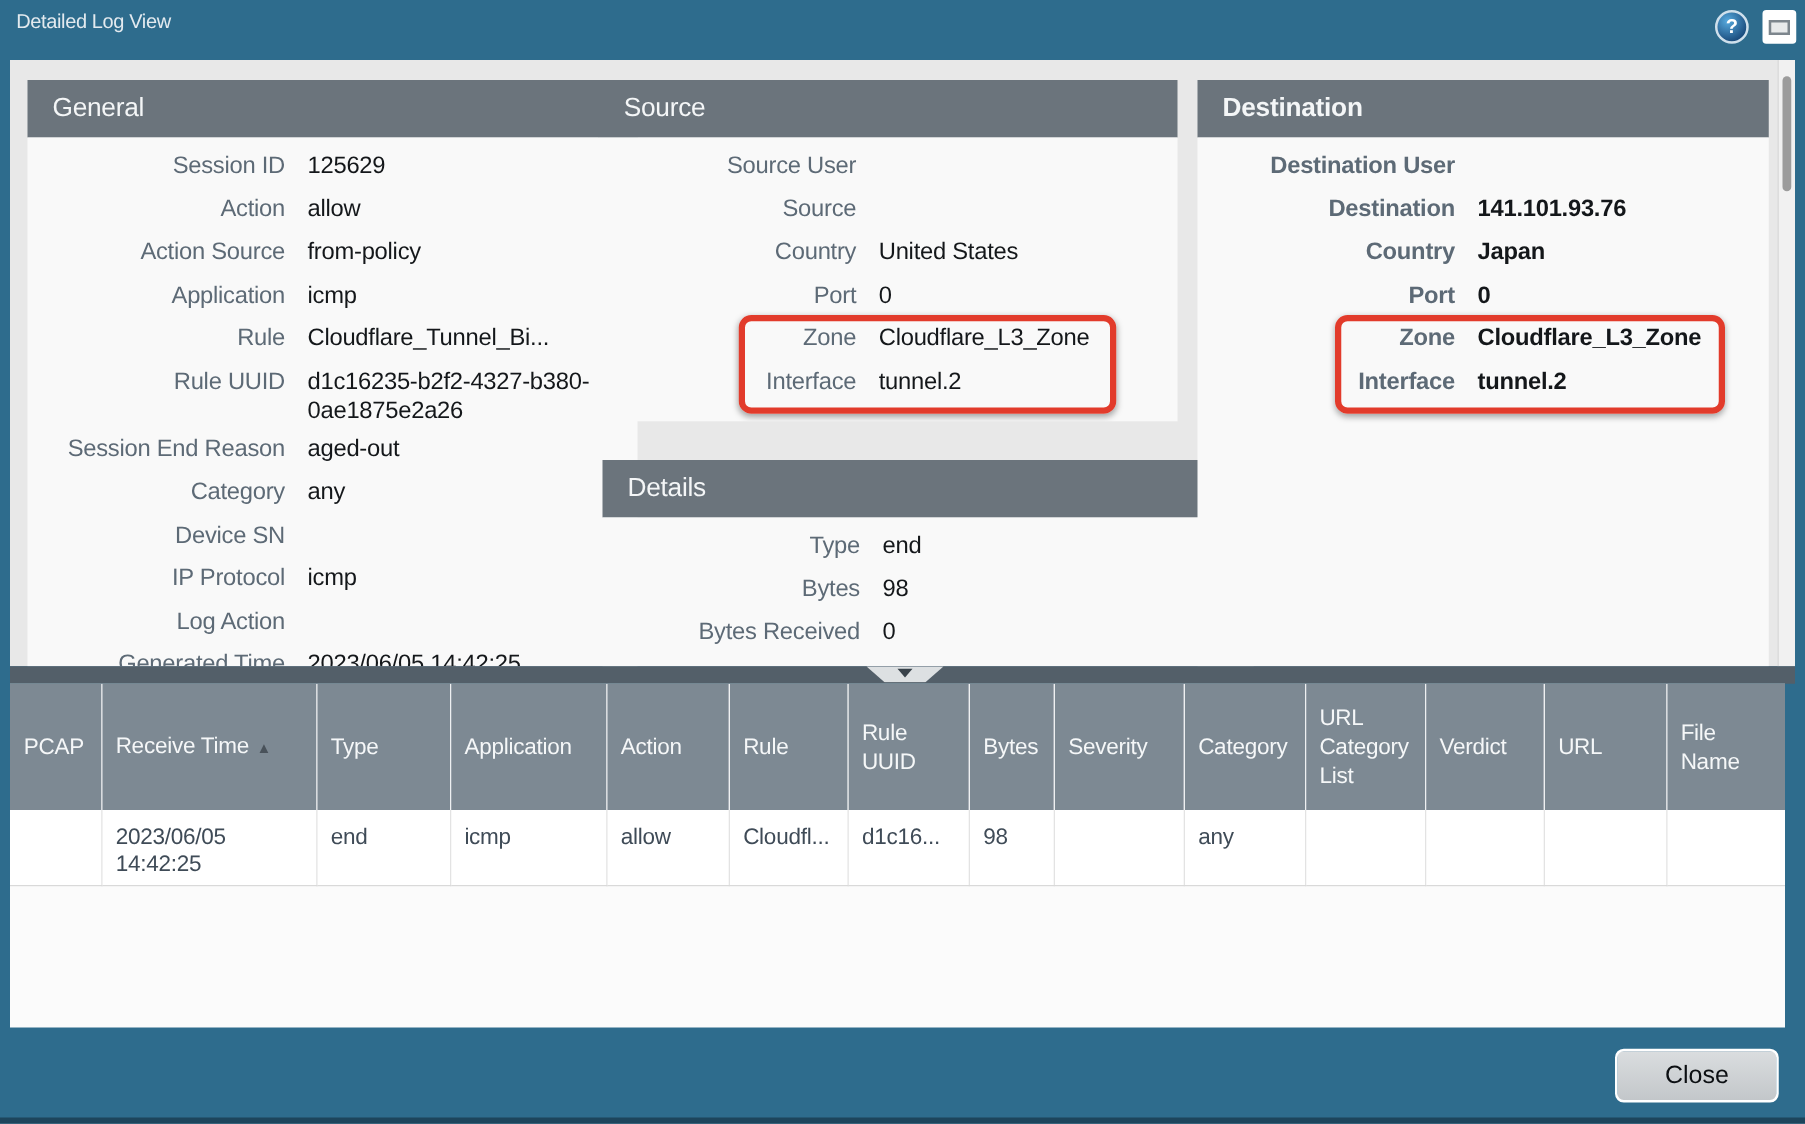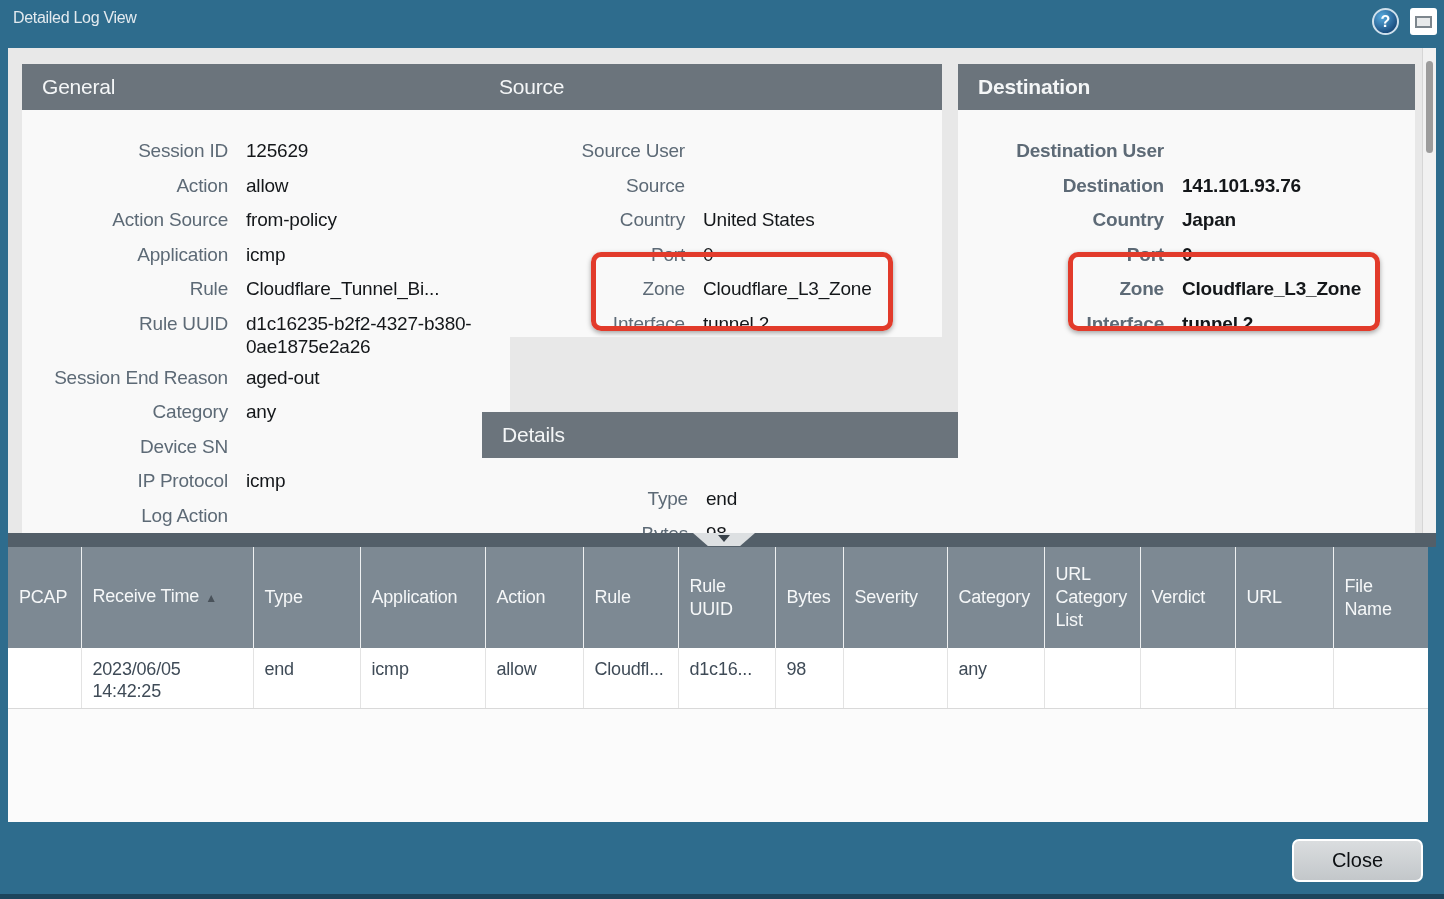--- a/index.html
+++ b/index.html
@@ -23,34 +23,34 @@
 
   
   .upper { position:absolute; left:8px; top:48px; width:1428px; height:485px; background:#e8e8e8; }
   .vscroll { position:absolute; right:0; top:0; width:14px; height:100%; background:#f1f1f1;
              border-left:1px solid #d6d6d6; }
   .vscroll-thumb { position:absolute; top:13px; right:3px; width:7px; height:92px; background:#9c9c9c; border-radius:4px; }
 
   .panel { position:absolute; }
   .panel-header { height:46px; background:#6b747c; color:#f4f6f7; font-size:21px; line-height:46px;
                   padding-left:20px; letter-spacing:-0.2px; }
-  .panel-body { position:relative; background:#f9f9f9; overflow:hidden; padding-top:24px; }
+  .panel-body { position:relative; background:#f9f9f9; overflow:hidden; padding-top:6px; }
 
   .frow { display:flex; height:34.5px; line-height:34.5px; }
   .flabel { width:206px; text-align:right; color:#5d6a76; font-size:19px; flex:none;
             white-space:nowrap; letter-spacing:-0.2px; }
   .fvalue { margin-left:18px; color:#14171a; font-size:19px; flex:1; white-space:nowrap; letter-spacing:-0.2px; }
   .frow.tall { height:54px; }
   .frow.tall .flabel, .frow.tall .fvalue { line-height:23px; padding-top:5px; white-space:normal; overflow-wrap:anywhere; }
 
   #panel-general     { left:14px;  top:16px;  width:488px; }
   #panel-general .panel-body { height:423px; }
   #panel-source      { left:471px; top:16px;  width:463px; }
   #panel-source .panel-body { height:227px; }
-  #panel-details     { left:474px; top:320px; width:521px;margin-top:44px; }
+  #panel-details     { left:474px; top:320px; width:521px; }
   #panel-details .panel-body { height:119px; }
   #panel-destination { left:950px; top:16px;  width:457px;font-weight:bold; }
   #panel-destination .panel-body { height:423px; }
 
   .highlight-box { position:absolute; border:5px solid #e23b2b; border-radius:10px;
                    box-shadow:0 2px 5px rgba(0,0,0,0.35); pointer-events:none; }
   #panel-source .highlight-box      { left:112px; top:142px; width:302px; height:79px; }
   #panel-destination .highlight-box { left:110px; top:142px; width:312px; height:79px; }
 
   

